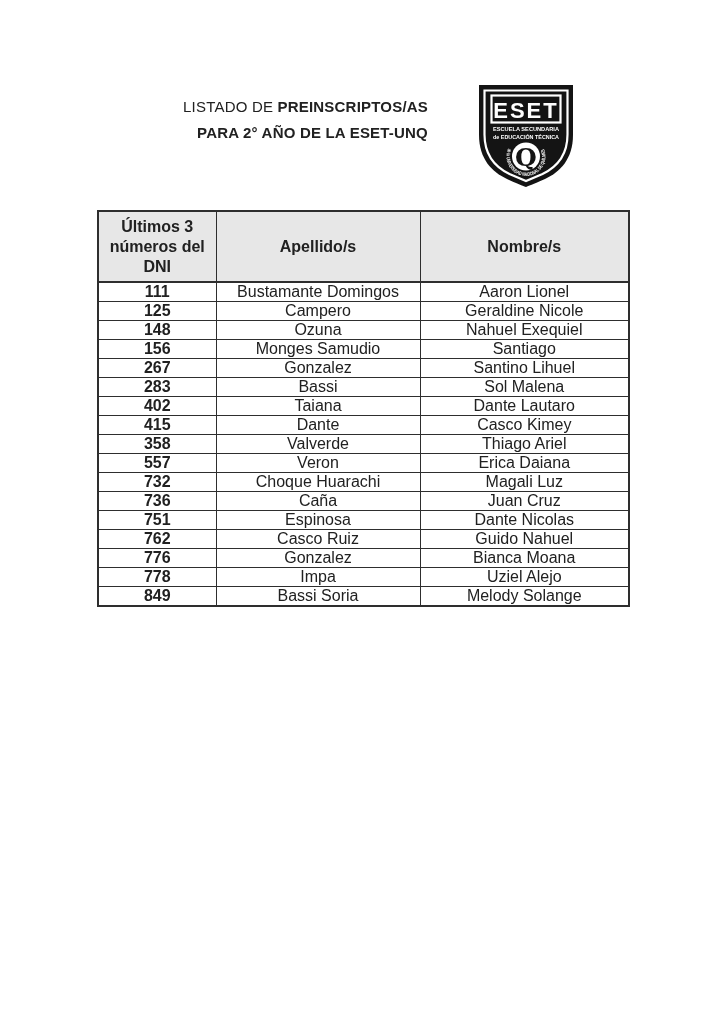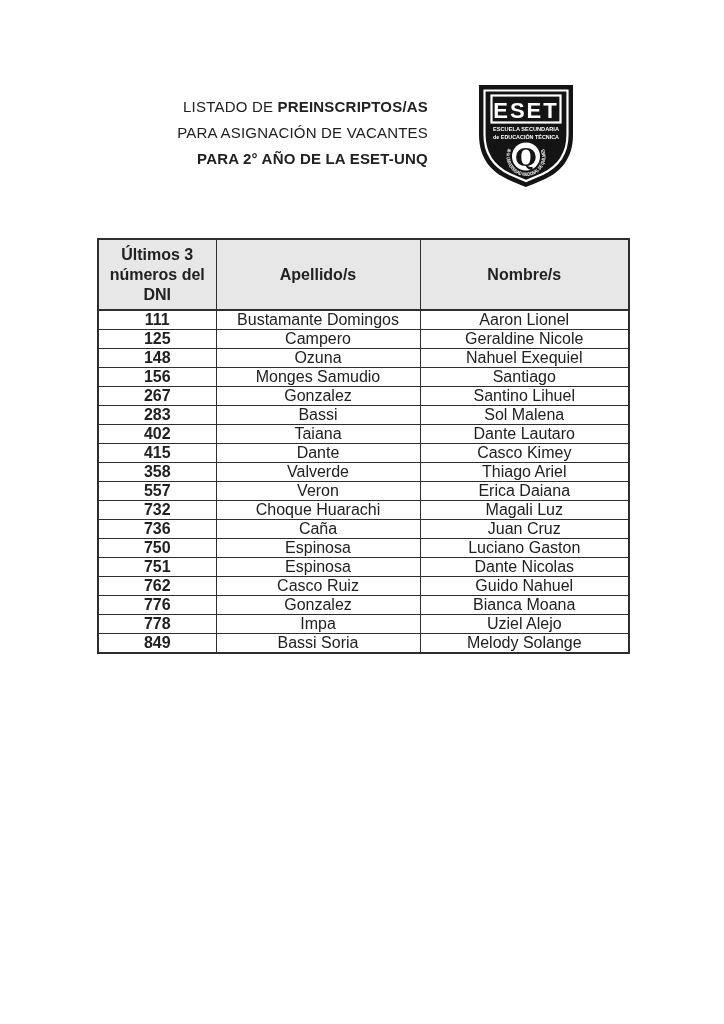--- a/index.html
+++ b/index.html
@@ -45,38 +45,37 @@
     color:var(--text);
   }
   .roster th,.roster td{
     border:1.5px solid var(--border);
     text-align:center;
     vertical-align:middle;
     padding:0 6px;
     overflow:hidden;
     white-space:nowrap;
   }
-  .roster{border:2px solid var(--border);margin-top:28px;}
+  .roster{border:2px solid var(--border);}
   .roster thead th{
     background:var(--header-bg);
     font-weight:bold;
     height:71px;
     line-height:20px;
     white-space:normal;
     border-bottom:2px solid var(--border);
   }
   .roster tbody td{height:18px;}
   .roster td.num{font-weight:bold;}
 </style>
 </head>
 <body>
 
 <div class="title-block">
   <div><span>LISTADO DE </span><span class="bold">PREINSCRIPTOS/AS</span></div>
-  <div>PARA ASIGNACIÓN DE VACANTES</div>
   <div class="bold">PARA 2° AÑO DE LA ESET-UNQ</div>
 </div>
 
 <svg class="logo" viewBox="0 0 100 106" aria-hidden="true">
   <path d="M 3 2 H 97 V 52 C 97 76 84 89 69 96 C 61 99.5 54 102.5 50 104 C 46 102.5 39 99.5 31 96 C 16 89 3 76 3 52 Z" fill="#141414"></path>
   <path d="M 8.5 7.5 H 91.5 V 51.5 C 91.5 72.5 80 84.5 66.5 91 C 59.5 94 53.5 96.5 50 98 C 46.5 96.5 40.5 94 33.5 91 C 20 84.5 8.5 72.5 8.5 51.5 Z" fill="none" stroke="#ffffff" stroke-width="2.2"></path>
   <rect x="15.5" y="12.5" width="69" height="27" fill="none" stroke="#ffffff" stroke-width="2.2"></rect>
   <text x="50" y="27" text-anchor="middle" dominant-baseline="central" font-family="Liberation Sans, DejaVu Sans, sans-serif" font-weight="bold" font-size="22" letter-spacing="2" fill="#ffffff">ESET</text>
   <text x="50" y="47.5" text-anchor="middle" font-family="Liberation Sans, DejaVu Sans, sans-serif" font-weight="bold" font-size="6.2" fill="#ffffff" textLength="66" lengthAdjust="spacingAndGlyphs">ESCUELA SECUNDARIA</text>
   <text x="50" y="55.5" text-anchor="middle" font-family="Liberation Sans, DejaVu Sans, sans-serif" font-weight="bold" font-size="6.2" fill="#ffffff" textLength="66" lengthAdjust="spacingAndGlyphs">de EDUCACIÓN TÉCNICA</text>
@@ -156,25 +155,20 @@
         <td class="num">732</td>
         <td>Choque Huarachi</td>
         <td>Magali Luz</td>
       </tr>
       <tr>
         <td class="num">736</td>
         <td>Caña</td>
         <td>Juan Cruz</td>
       </tr>
       <tr>
-        <td class="num">750</td>
-        <td>Espinosa</td>
-        <td>Luciano Gaston</td>
-      </tr>
-      <tr>
         <td class="num">751</td>
         <td>Espinosa</td>
         <td>Dante Nicolas</td>
       </tr>
       <tr>
         <td class="num">762</td>
         <td>Casco Ruiz</td>
         <td>Guido Nahuel</td>
       </tr>
       <tr>

